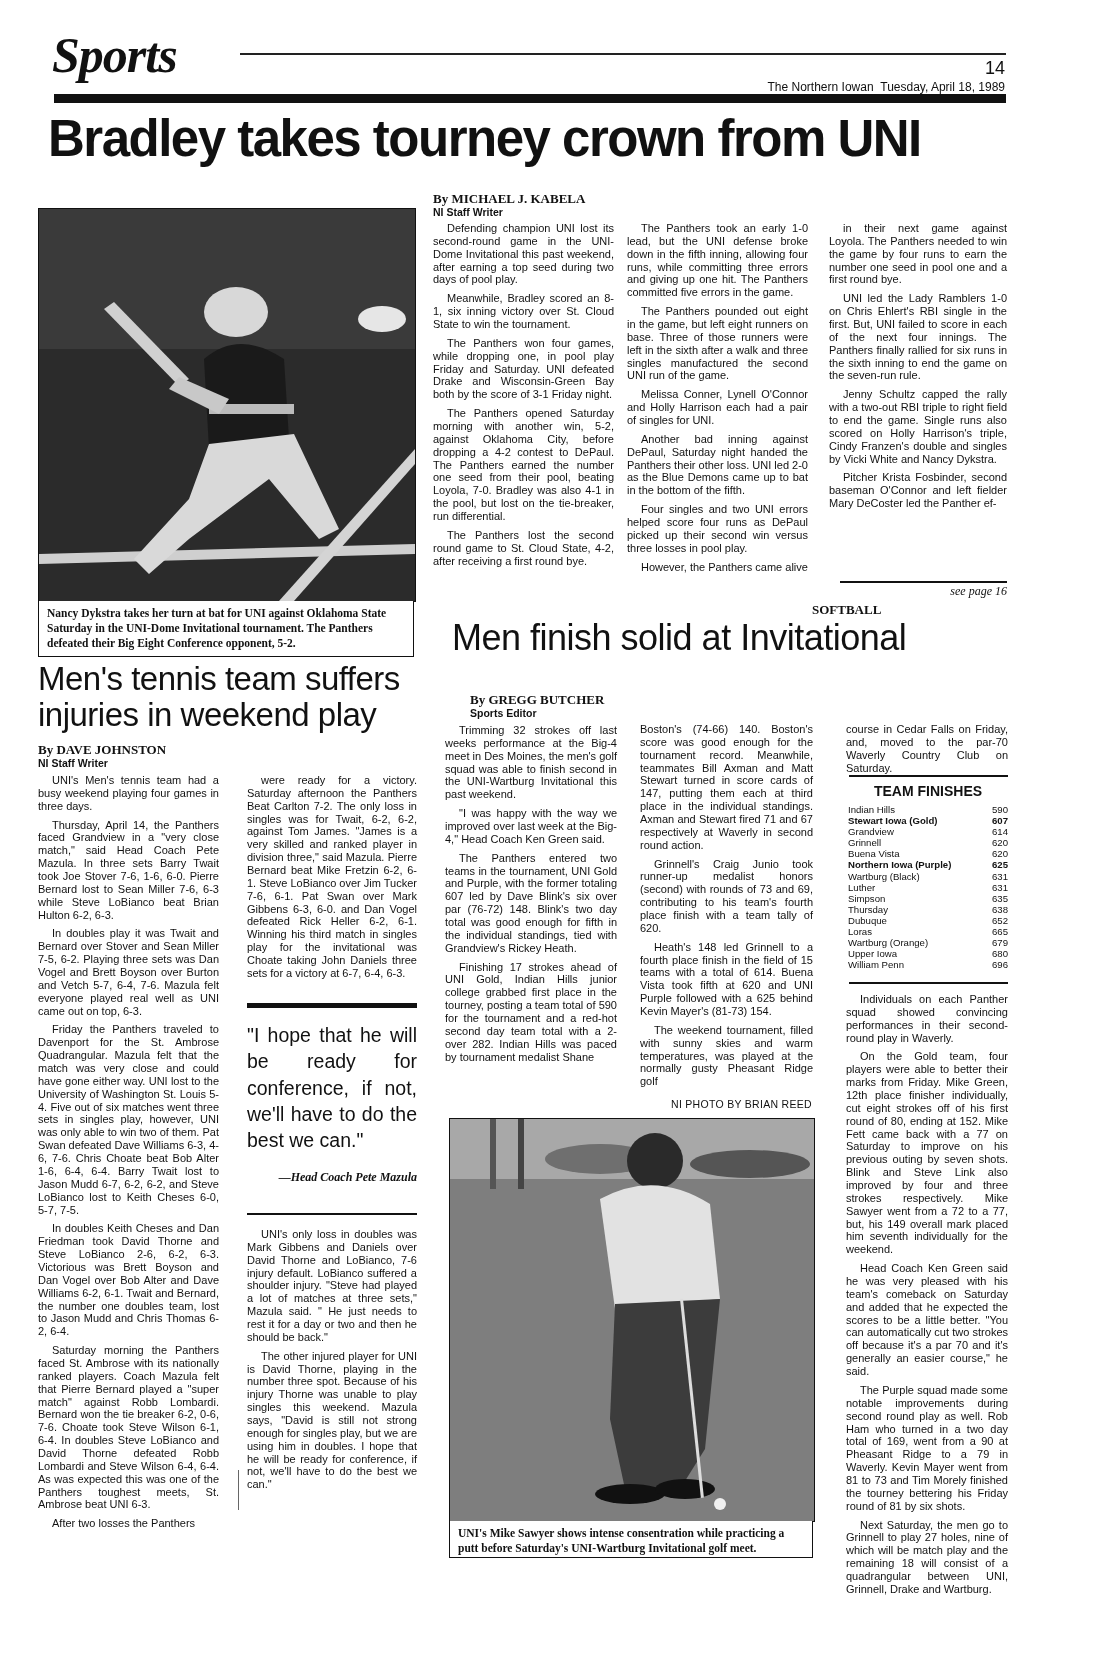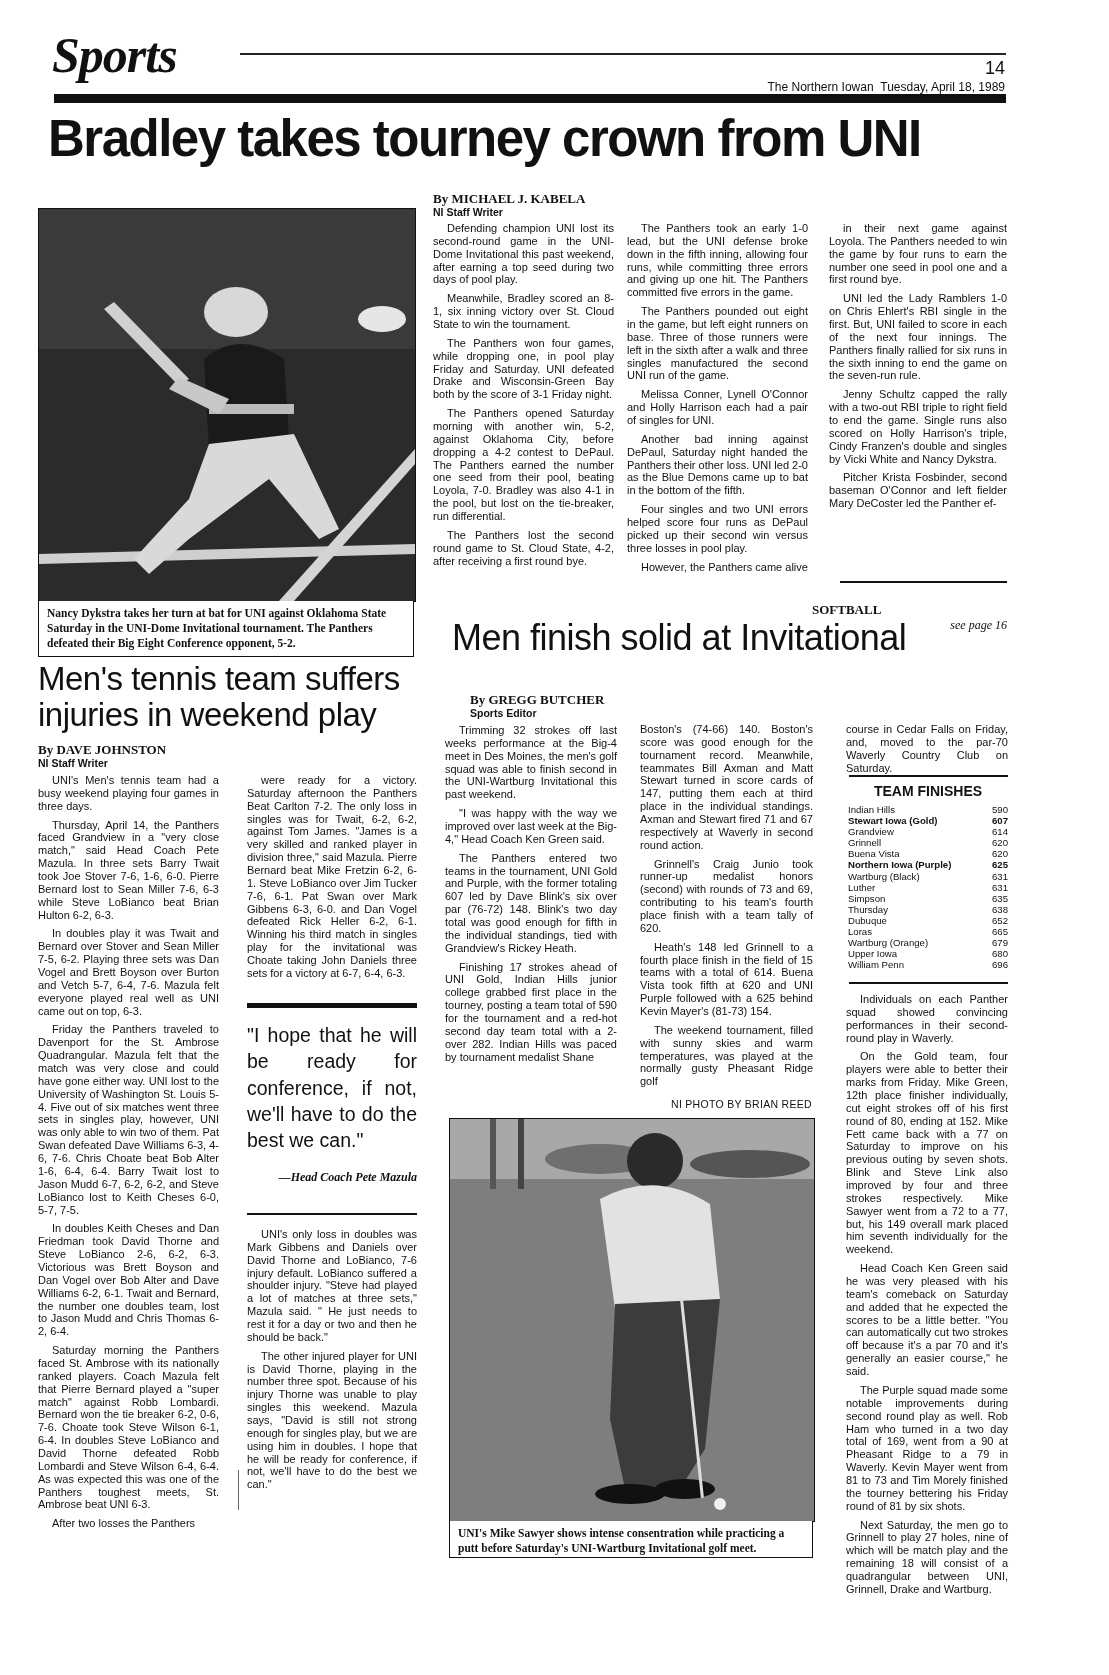--- a/index.html
+++ b/index.html
@@ -83,21 +83,21 @@
 
 <div class="abs col" style="left:829px; top:222px; width:178px;">
   <p>in their next game against Loyola. The Panthers needed to win the game by four runs to earn the number one seed in pool one and a first round bye.</p>
   <p>UNI led the Lady Ramblers 1-0 on Chris Ehlert's RBI single in the first. But, UNI failed to score in each of the next four innings. The Panthers finally rallied for six runs in the sixth inning to end the game on the seven-run rule.</p>
   <p>Jenny Schultz capped the rally with a two-out RBI triple to right field to end the game. Single runs also scored on Holly Harrison's triple, Cindy Franzen's double and singles by Vicki White and Nancy Dykstra.</p>
   <p>Pitcher Krista Fosbinder, second baseman O'Connor and left fielder Mary DeCoster led the Panther ef-</p>
 </div>
 
 <div class="abs softball-label" style="left:812px; top:564px;margin-top:38px;">SOFTBALL</div>
 <div class="abs rule" style="left:840px; top:581px; width:167px; height:1.5px;"></div>
-<div class="abs seepage" style="left:840px; top:584px; width:167px;margin-top:34px;">see page 16</div>
+<div class="abs seepage" style="left:840px; top:584px; width:167px;">see page 16</div>
 
 <div class="abs sub-head" style="left:38px; top:661px; width:380px;">Men's tennis team suffers injuries in weekend play</div>
 
 <div class="abs" style="left:38px; top:743px; width:180px;">
   <div class="byline">By DAVE JOHNSTON</div>
   <div class="byline-role">NI Staff Writer</div>
 </div>
 
 <div class="abs col" style="left:38px; top:774px; width:181px;">
   <p>UNI's Men's tennis team had a busy weekend playing four games in three days.</p>

